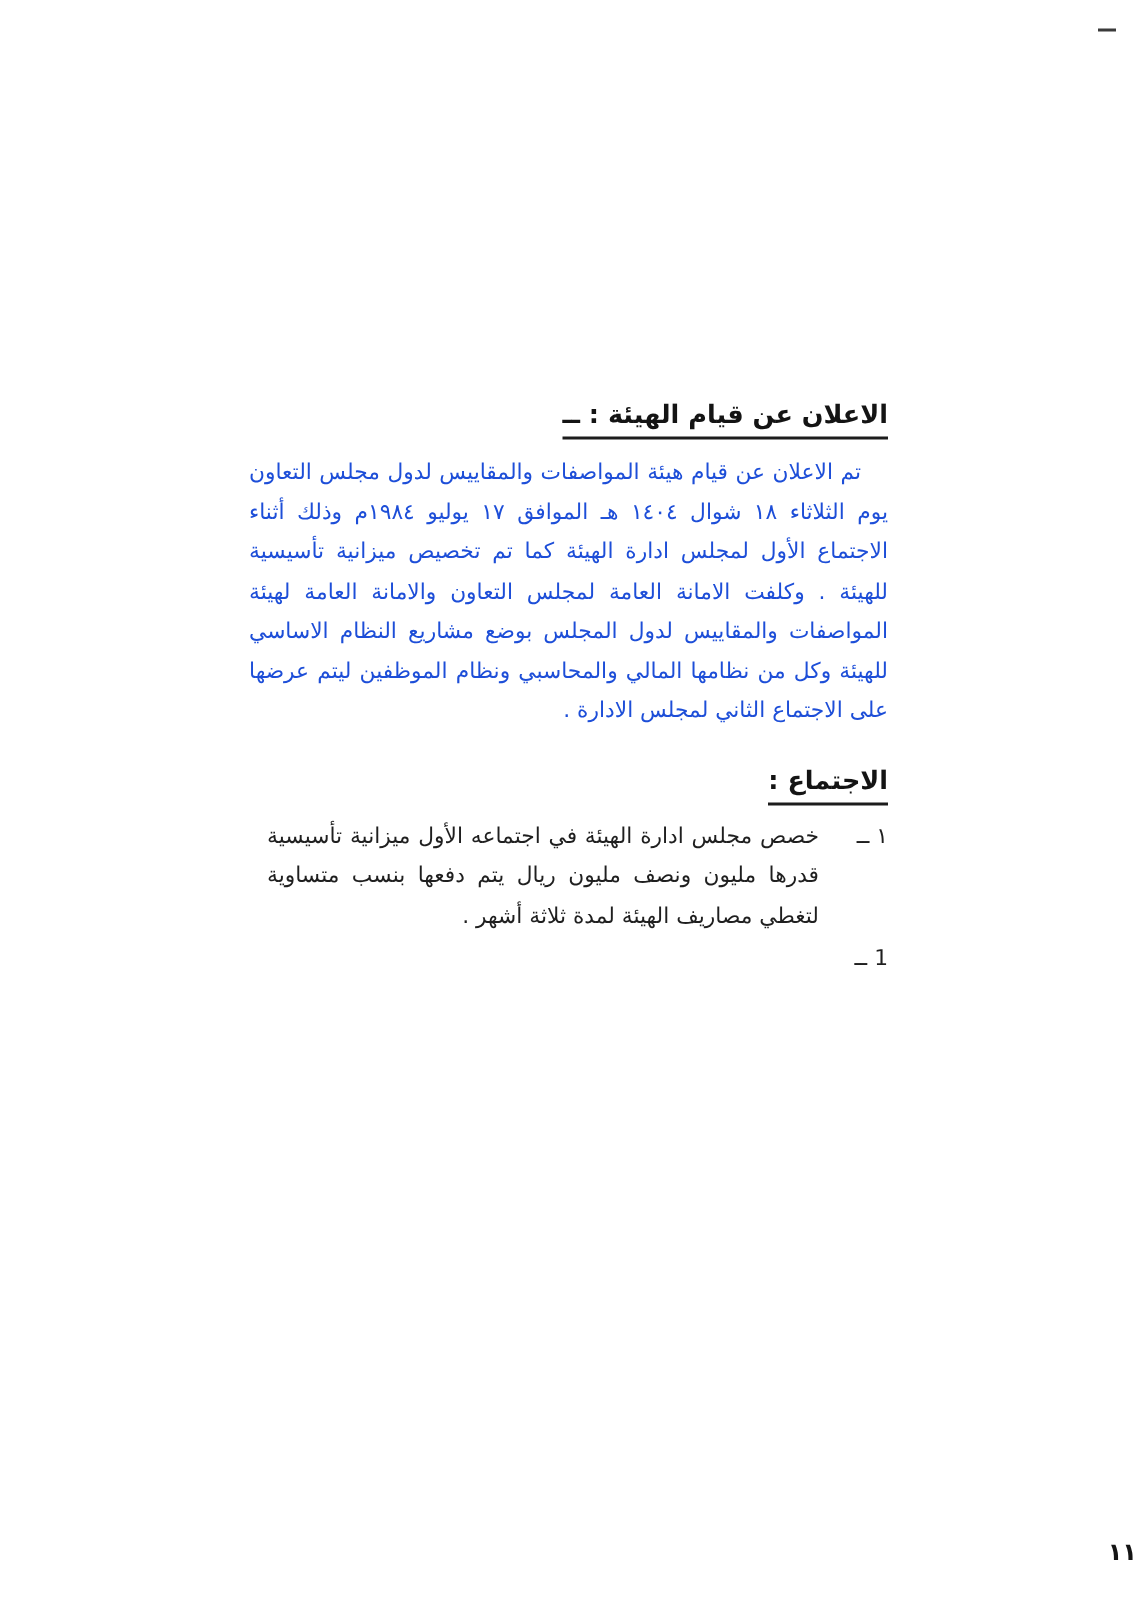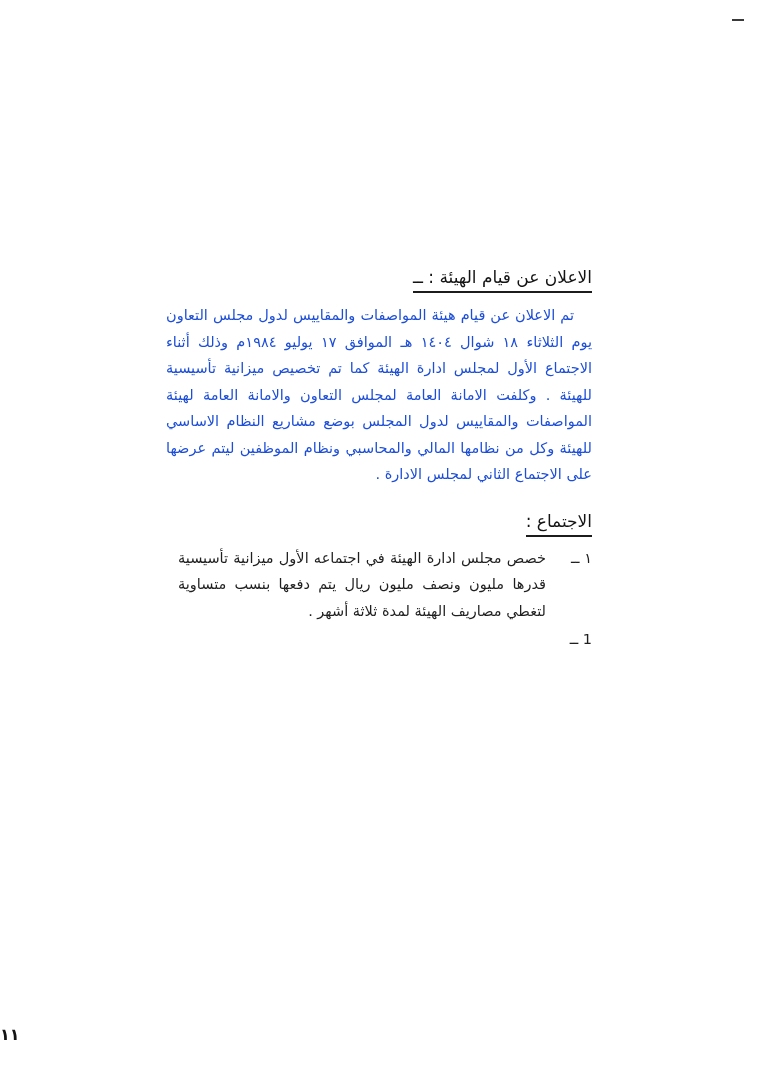--- a/index.html
+++ b/index.html
@@ -34,21 +34,21 @@
   .content {
     position: absolute;
     top: 266px;
     right: 166px;
     width: 426px;
   }
 
   .section-title {
     display: inline-block;
     font-size: 17px;
-    font-weight: normal;
+    font-weight: bold;
     line-height: 1.3;
     color: #141414;
     border-bottom: 2px solid #1c1c1c;
     padding-bottom: 3px;
   }
 
   .para {
     margin-top: 9px;
     font-size: 14.5px;
     line-height: 26.5px;
@@ -85,21 +85,21 @@
     margin-left: 12px;
   }
 
   .closing { margin-top: 36px; }
 
   .page-number {
     position: absolute;
     bottom: 34px;
     left: 0;
     width: 100%;
-    text-align: left;
+    text-align: right;
     font-size: 16px;
     font-weight: bold;
     color: #141414;
   }
 </style>
 </head>
 <body>
 
 <div class="page">
 

